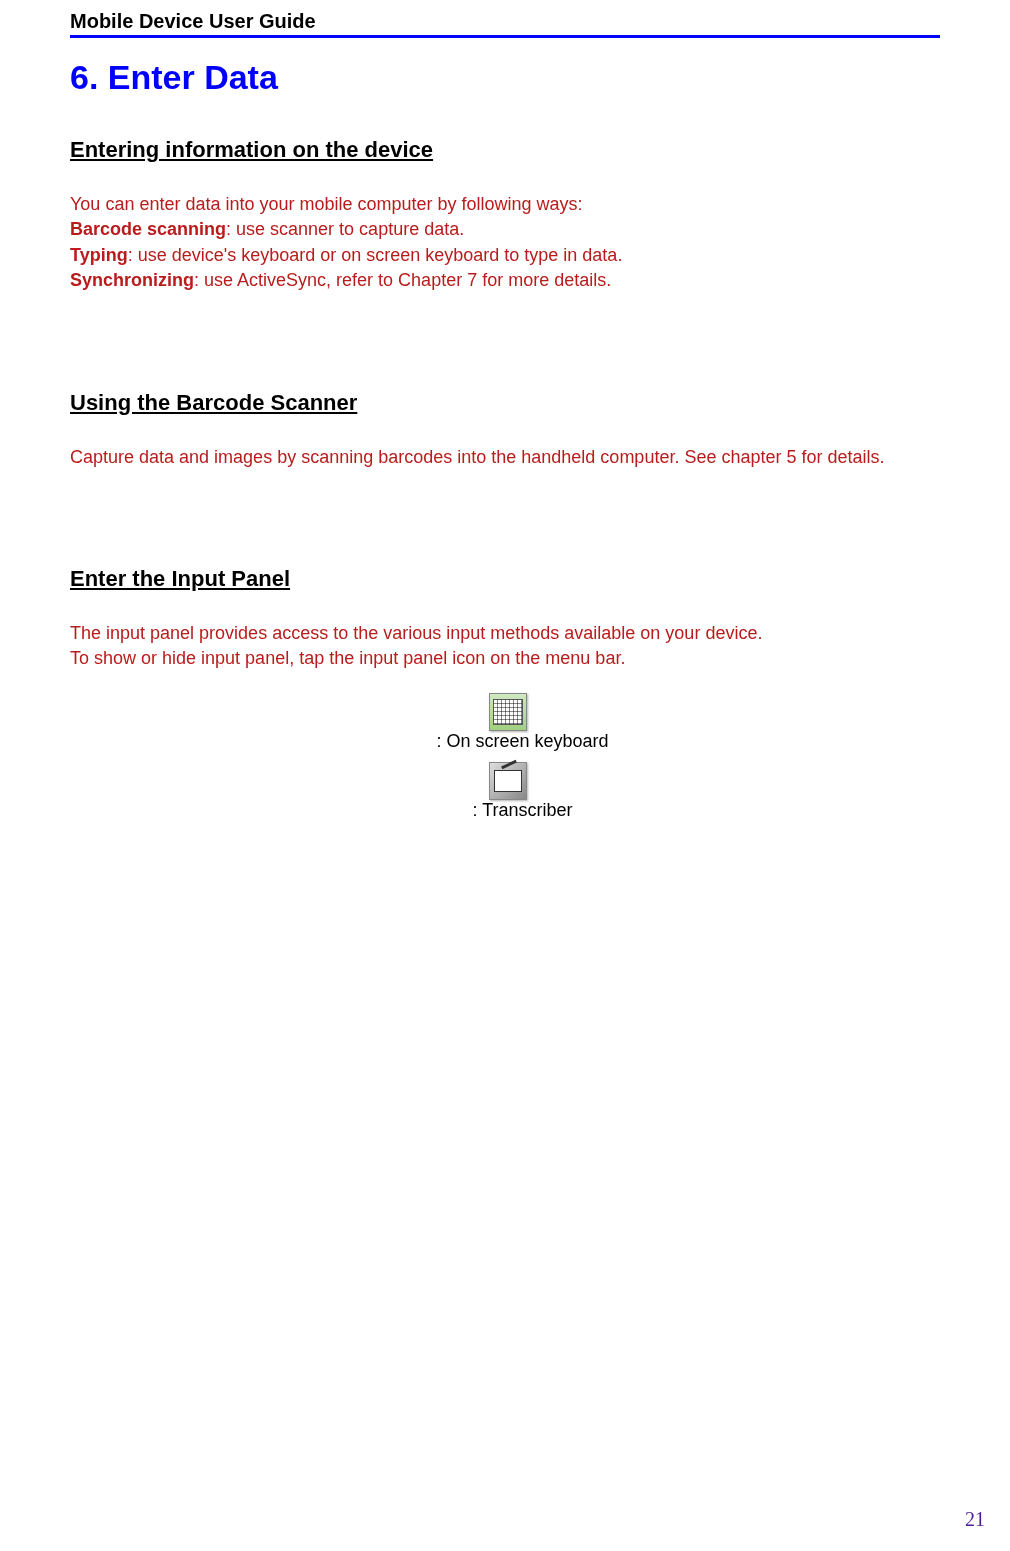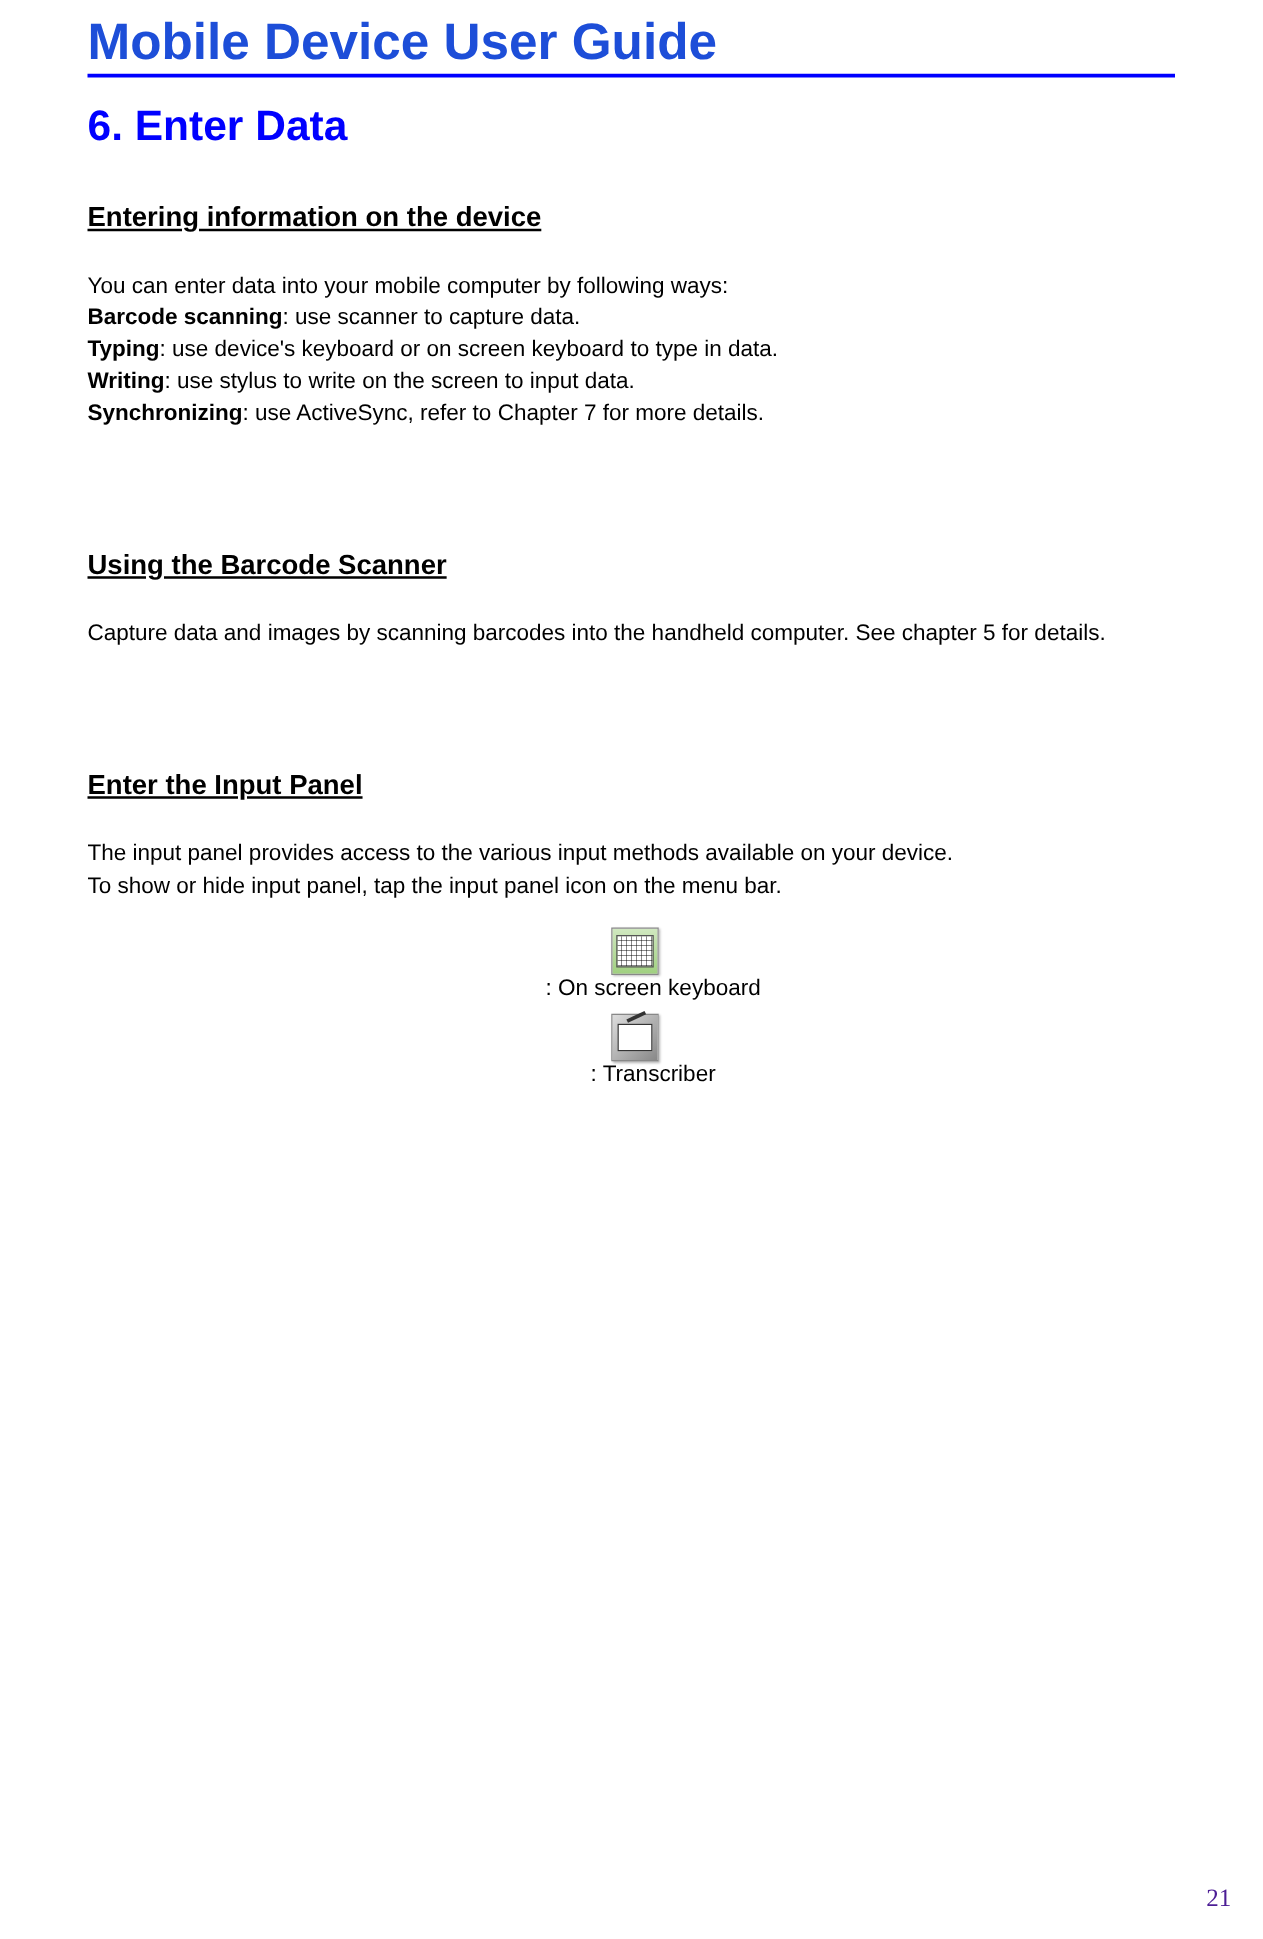--- a/index.html
+++ b/index.html
@@ -9,22 +9,22 @@
       background: #ffffff;
       width: 1010px;
       height: 1551px;
       position: relative;
     }
     .page-container {
       padding: 10px 70px 20px 70px;
       box-sizing: border-box;
     }
     .doc-title {
-      color: #1d4ed8;
-      font-size: 41px;
+      color: #000000;
+      font-size: 20px;
       font-weight: bold;
       border-bottom: 3px solid #0000ff;
       padding-bottom: 2px;
       margin-bottom: 20px;
     }
     .chapter-heading {
       color: #0000ff;
       font-size: 34px;
       font-weight: bold;
       margin-top: 10px;
@@ -33,21 +33,21 @@
     .section-heading {
       font-size: 22px;
       font-weight: bold;
       text-decoration: underline;
       margin-bottom: 30px;
       color: #000;
     }
     .body-text {
       font-size: 18px;
       line-height: 1.3;
-      color: #000000;
+      color: #b91c1c;
       margin: 2px 0;
     }
     .bold-label {
       font-weight: bold;
       margin-top: 18px;
     }
     .spacer-large {
       height: 95px;
     }
     .icon-list {
@@ -143,21 +143,20 @@
 <body>
 
 <div class="page-container">
   <div class="doc-title">Mobile Device User Guide</div>
   <div class="chapter-heading">6.  Enter Data</div>
 
   <div class="section-heading">Entering information on the device</div>
   <div class="body-text">You can enter data into your mobile computer by following ways:</div>
   <div class="body-text"><span class="bold-label">Barcode scanning</span><span>: use scanner to capture data.</span></div>
   <div class="body-text"><span class="bold-label">Typing</span><span>: use device's keyboard or on screen keyboard to type in data.</span></div>
-  <div class="body-text"><span class="bold-label">Writing</span><span>: use stylus to write on the screen to input data.</span></div>
   <div class="body-text"><span class="bold-label">Synchronizing</span><span>: use ActiveSync, refer to Chapter 7 for more details.</span></div>
 
   <div class="spacer-large"></div>
 
   <div class="section-heading">Using the Barcode Scanner</div>
   <div class="body-text">Capture data and images by scanning barcodes into the handheld computer. See chapter 5 for details.</div>
 
   <div class="spacer-large"></div>
 
   <div class="section-heading">Enter the Input Panel</div>

